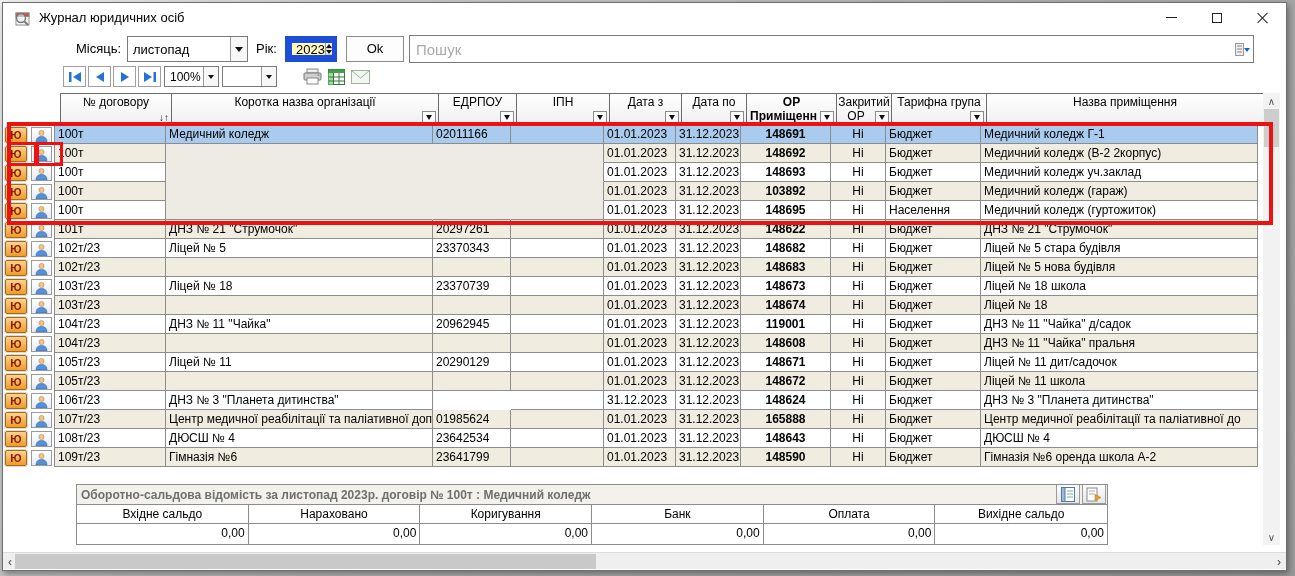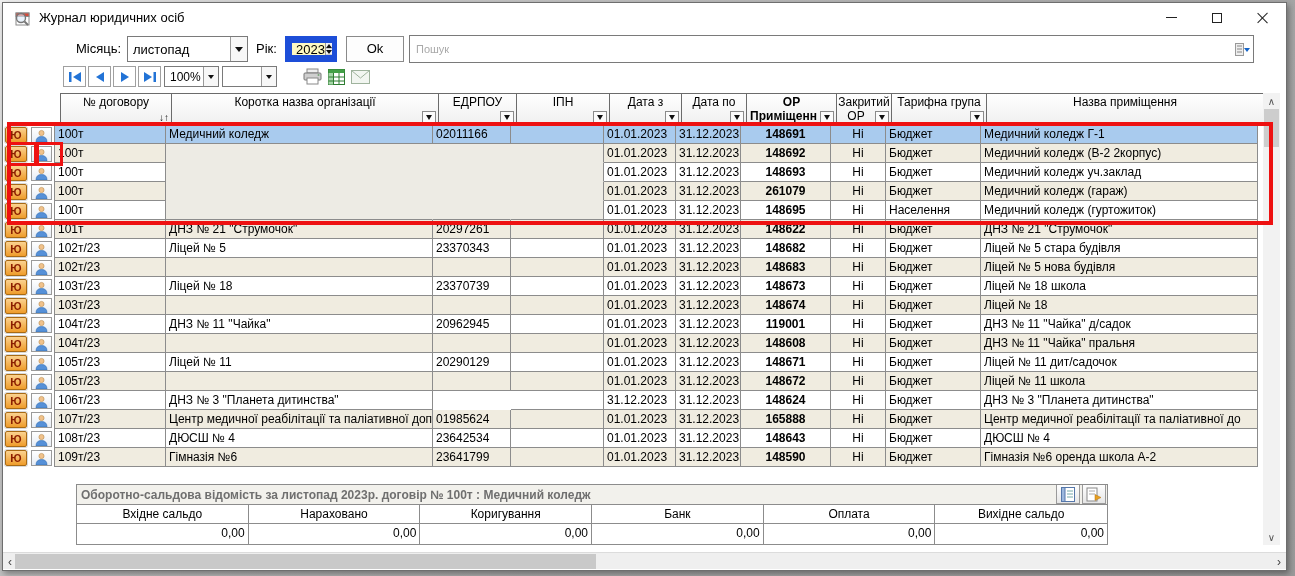--- a/index.html
+++ b/index.html
@@ -34,21 +34,21 @@
   .spin { position:absolute; background:#fef9c3; border:7px solid #1d4ed8; display:flex; }
   .spin .val { flex:1; font-size:13px; padding-left:4px; display:flex; align-items:center; }
   .spin .arrows { width:17px; display:flex; flex-direction:column; border-left:1px solid #9a9a9a; }
   .spin .arrows div { flex:1; background:#f2f2f2; border-bottom:1px solid #cfcfcf; display:flex; align-items:center; justify-content:center; }
   .tri-up-s { width:0;height:0;border-left:3.5px solid transparent;border-right:3.5px solid transparent;border-bottom:4px solid #111; }
   .tri-dn-s { width:0;height:0;border-left:3.5px solid transparent;border-right:3.5px solid transparent;border-top:4px solid #111; }
   .okbtn { position:absolute; left:343px; top:2px; width:58px; height:26px; background:#fdfdfd;
     border:1px solid #8a8a8a; font-size:13px; text-align:center; line-height:24px; cursor:pointer; }
   .searchbox { position:absolute; left:406px; top:1px; width:845px; height:28px; border:1px solid #7a7a7a;
     background:#fff; display:flex; align-items:center; }
-  .searchbox input { flex:1; border:none; outline:none; font-size:11px; padding-left:6px;
+  .searchbox input { flex:1; border:none; outline:none; font-size:15px; padding-left:6px;
     font-family:"Liberation Sans",sans-serif; color:#000; background:transparent; }
   .searchbox input::placeholder { color:#a9a9a9; }
   .search-dd { width:22px; height:100%; display:flex; align-items:center; justify-content:center; gap:1px; }
 
   .toolbar2 { position:absolute; left:0; top:61px; width:100%; height:28px; }
   .navbtn { position:absolute; top:2px; width:23px; height:21px; background:#fff; border:1px solid #a0a0a0;
     display:flex; align-items:center; justify-content:center; cursor:pointer; }
   .toolicon { position:absolute; top:2px; width:23px; height:21px; display:flex; align-items:center; justify-content:center; cursor:pointer; }
 
   
@@ -407,21 +407,21 @@
             </svg>
           </div>
         </div>
         <div class="cells">
           <div class="tcell" style="width: 111px;">100т</div>
           <div class="tcell m-merge m-noright" style="width: 267px;"></div>
           <div class="tcell m-merge m-noright" style="width: 78px;"></div>
           <div class="tcell m-merge" style="width: 93px;"></div>
           <div class="tcell a-right" style="width: 72px;">01.01.2023</div>
           <div class="tcell a-right" style="width: 65px;">31.12.2023</div>
-          <div class="tcell a-center c-bold" style="width: 90px;">261079</div>
+          <div class="tcell a-center c-bold" style="width: 90px;">103892</div>
           <div class="tcell a-center" style="width: 55px;">Ні</div>
           <div class="tcell" style="width: 95px;">Бюджет</div>
           <div class="tcell" style="width: 277px;">Медичний коледж (гараж)</div>
         </div>
       </div>
       <div class="trow">
         <div class="icon-slot">
           <div class="ju-btn">Ю</div>
         </div>
         <div class="icon-slot2">

